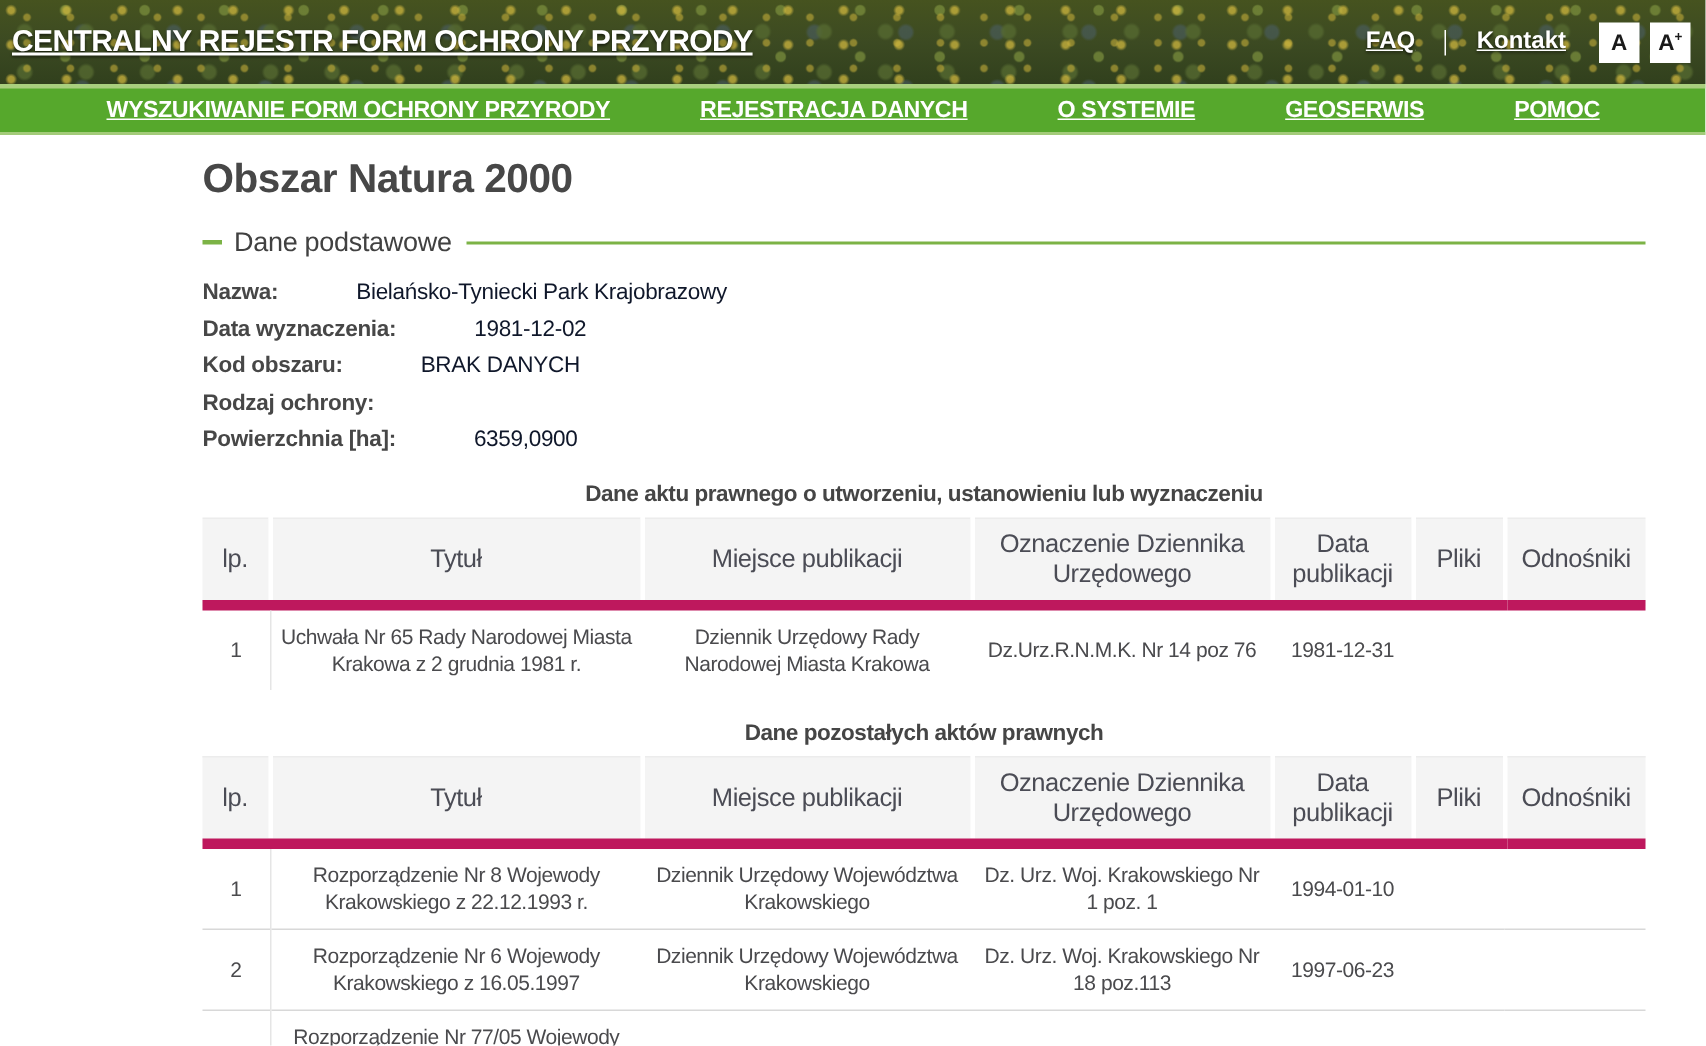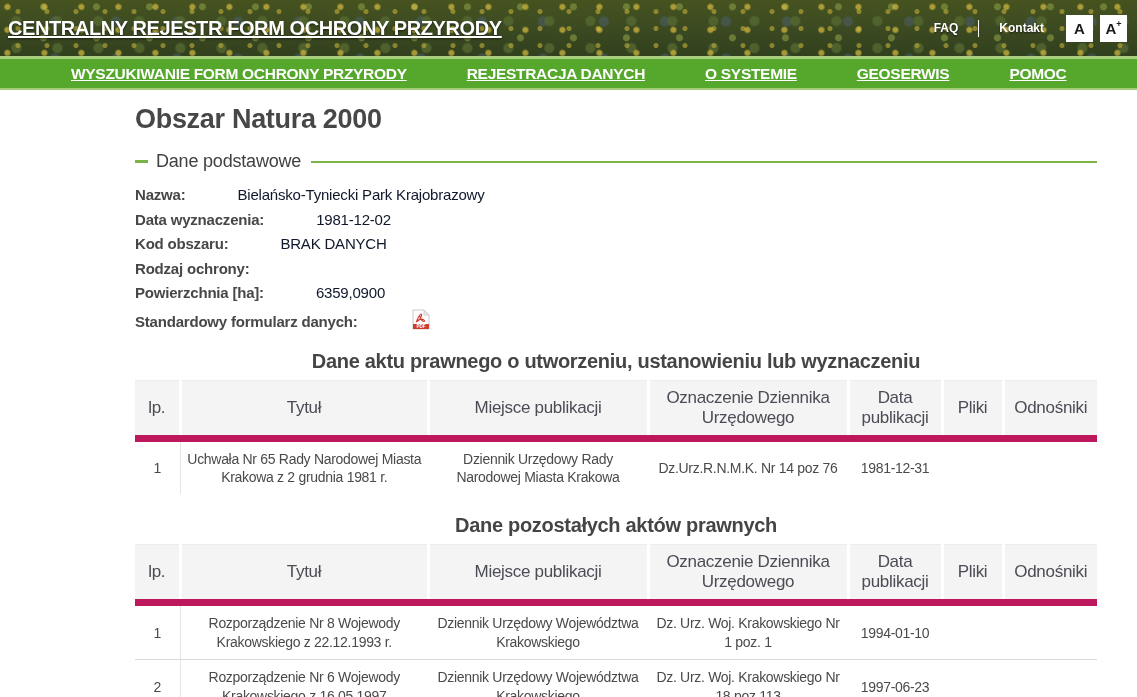--- a/index.html
+++ b/index.html
@@ -21,21 +21,21 @@
       linear-gradient(180deg, #46531f 0%, #3c4a22 50%, #31401d 100%);
     background-size: 37px 23px, 29px 17px, 53px 31px, 41px 27px, 61px 37px, 100% 100%;
   }
   .site-title {
     color: #fff; font-size: 20px; font-weight: bold; text-decoration: underline;
     letter-spacing: -0.4px; cursor: pointer; white-space: nowrap;
     text-shadow: 0 1px 2px rgba(0,0,0,.6);
   }
   .top-right { display: flex; align-items: center; }
   .top-link {
-    color: #fff; font-size: 12px; font-weight: bold; 
+    color: #fff; font-size: 16px; font-weight: bold; text-decoration: underline;
     cursor: pointer; text-shadow: 0 1px 2px rgba(0,0,0,.6);
   }
   .top-sep { width: 1px; height: 17px; background: #fff; margin: 0 20px; }
   .font-btn {
     width: 27px; height: 27px; background: #fff; border: none;
     color: #1a1a1a; font-size: 15px; font-weight: bold;
     display: flex; align-items: center; justify-content: center;
     cursor: pointer; line-height: 1;
   }
   .font-btn.first { margin-left: 22px; }
@@ -63,21 +63,21 @@
   .section-label { font-size: 18px; color: #414141; letter-spacing: -0.2px; white-space: nowrap; }
   .section-line { flex: 1; height: 2px; background: #7cb346; margin-left: 10px; }
 
   .fields { margin-bottom: 6px; }
   .field-row { font-size: 15px; margin-bottom: 7.5px; display: flex; align-items: flex-end; min-height: 16px; gap: 47px;}
   .field-label { font-weight: bold; color: #474747; letter-spacing: -0.2px; margin-right: 5px; }
   .field-value { color: #0f172a; letter-spacing: -0.2px; }
   .pdf-link { display: inline-flex; cursor: pointer; margin-left: 2px; }
 
   
-  .tcaption { text-align: center; font-size: 20px; font-weight: bold; color: #454545;
+  .tcaption { text-align: center; font-size: 15px; font-weight: bold; color: #454545;
     letter-spacing: -0.3px; margin: 20px 0 7px 0; }
   table { width: 962px; border-collapse: collapse; table-layout: fixed; }
   thead th {
     background: #f4f4f4; color: #4b4c55; font-size: 17px; font-weight: normal;
     letter-spacing: -0.3px; text-align: center; vertical-align: middle;
     padding: 7px 4px; height: 48px;
     border-right: 3px solid #fff; border-bottom: 7px solid #be185d; border-top: 1px solid #ececec;
   }
   thead th:last-child { border-right: none; }
   tbody td {
@@ -140,32 +140,20 @@
       <span class="field-value">BRAK DANYCH</span>
     </div>
     <div class="field-row">
       <span class="field-label">Rodzaj ochrony:</span>
       <span class="field-value"></span>
     </div>
     <div class="field-row">
       <span class="field-label">Powierzchnia [ha]:</span>
       <span class="field-value">6359,0900</span>
     </div>
-    <div class="field-row">
-      <span class="field-label">Standardowy formularz danych:</span>
-      <a class="pdf-link">
-        <svg width="18" height="21" viewBox="0 0 18 21" aria-hidden="true">
-          <path d="M1 1 h11 l5 5 v14 h-16 z" fill="#fdfdfd" stroke="#c9c9c9" stroke-width="1"></path>
-          <path d="M12 1 l5 5 h-5 z" fill="#e8e8e8" stroke="#c9c9c9" stroke-width="0.8"></path>
-          <path d="M5 11 c2-4 3-6 4-6 c1.2 0 .5 3-1 5 c-1.6 2.2-4 3.4-3.6 2.4 c.4-1 4-2.4 6-2 c1.8.4 2.6 1.6 1.8 2 c-.8.4-2.6-1-3.6-3 c-.8-1.6-1-3.4-.6-3.4" fill="none" stroke="#d33a2f" stroke-width="1.1"></path>
-          <rect x="1" y="15" width="16" height="5" fill="#d33a2f"></rect>
-          <text x="9" y="19.2" font-size="4.6" font-family="Liberation Sans, sans-serif" font-weight="bold" fill="#fff" text-anchor="middle">PDF</text>
-        </svg>
-      </a>
-    </div>
   </div>
 
   <div class="tcaption">Dane aktu prawnego o utworzeniu, ustanowieniu lub wyznaczeniu</div>
   <table class="t1">
     <colgroup>
       <col class="c-lp">
         <col class="c-tytul">
         <col class="c-miejsce">
         <col class="c-ozn">
       <col class="c-data">

